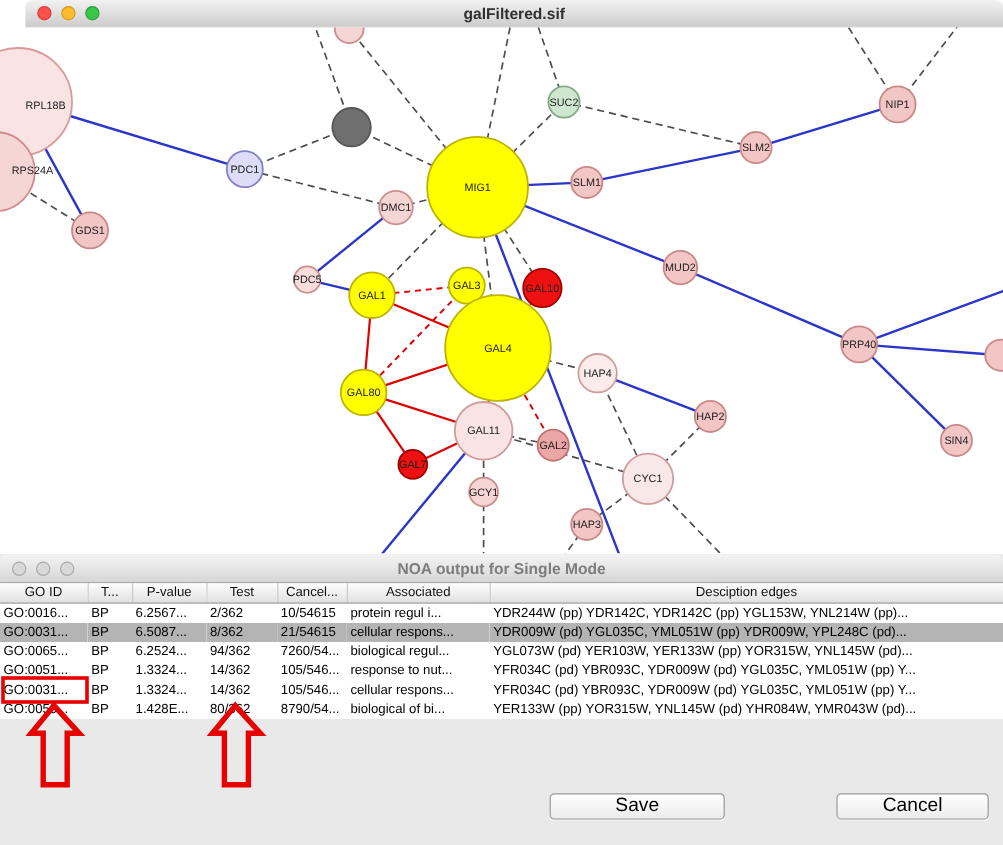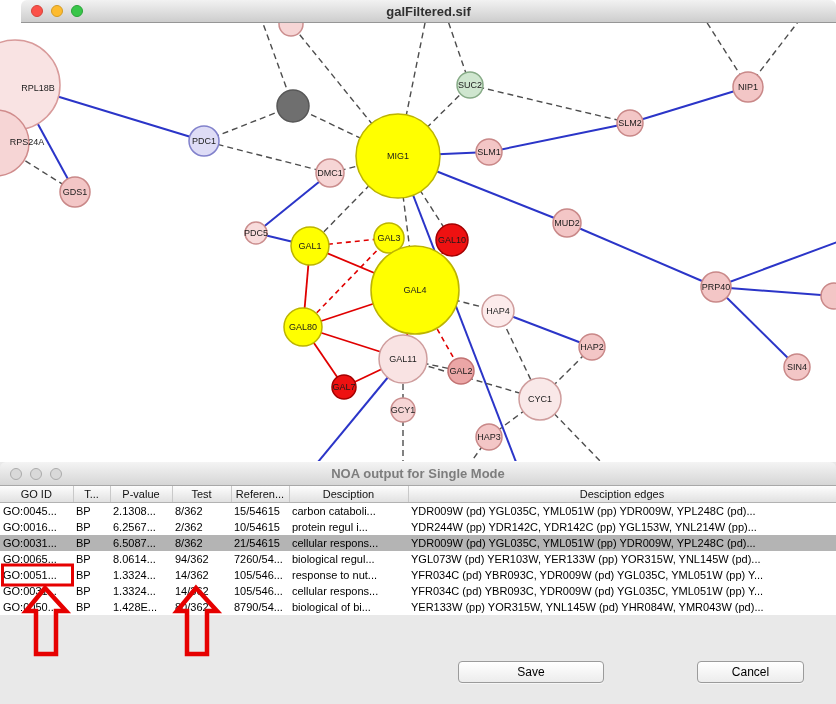--- a/index.html
+++ b/index.html
@@ -52,25 +52,25 @@
   }
   tbody td{
     height:16px;font-size:11px;color:#000;background:#fff;
     padding:0 3px;white-space:nowrap;overflow:hidden;text-align:left;
   }
   tr.selected td{background:#b4b4b4;}
   .btn{
     position:absolute;top:199px;height:22px;
     border:1px solid #9b9b9b;border-radius:4px;
     background:linear-gradient(#ffffff,#ececec);
-    font-family:"Liberation Sans",sans-serif;font-size:12px;color:#000;
+    font-family:"Liberation Sans",sans-serif;font-size:16px;color:#000;
     box-shadow:0 1px 0 rgba(255,255,255,.6);
   }
   #save-btn{left:458px;width:146px;}
-  #cancel-btn{left:697px;width:107px;}
+  #cancel-btn{left:697px;width:127px;}
   
   #ann-overlay{position:absolute;left:0;top:0;width:836px;height:704px;pointer-events:none;z-index:50;}
 </style>
 </head>
 <body>
 
 <div class="window-top">
   <div class="titlebar">
     <div class="traffic">
       <span class="light red"></span>
@@ -214,35 +214,26 @@
           <col style="width: 58px;">
           <col style="width: 119px;">
           <col style="width: 428px;">
         </colgroup>
       <thead>
           <tr id="thead-row">
             <th>GO ID</th>
             <th>T...</th>
             <th>P-value</th>
             <th>Test</th>
-            <th>Referen...</th>
-            <th>Desciption</th>
+            <th>Cancel...</th>
+            <th>Associated</th>
             <th>Desciption edges</th>
           </tr>
         </thead>
       <tbody id="tbody">
-          <tr>
-            <td>GO:0045...</td>
-            <td>BP</td>
-            <td>2.1308...</td>
-            <td>8/362</td>
-            <td>15/54615</td>
-            <td>carbon cataboli...</td>
-            <td>YDR009W (pd) YGL035C, YML051W (pp) YDR009W, YPL248C (pd)...</td>
-          </tr>
           <tr>
             <td>GO:0016...</td>
             <td>BP</td>
             <td>6.2567...</td>
             <td>2/362</td>
             <td>10/54615</td>
             <td>protein regul i...</td>
             <td>YDR244W (pp) YDR142C, YDR142C (pp) YGL153W, YNL214W (pp)...</td>
           </tr>
           <tr class="selected">
@@ -250,21 +241,21 @@
             <td>BP</td>
             <td>6.5087...</td>
             <td>8/362</td>
             <td>21/54615</td>
             <td>cellular respons...</td>
             <td>YDR009W (pd) YGL035C, YML051W (pp) YDR009W, YPL248C (pd)...</td>
           </tr>
           <tr>
             <td>GO:0065...</td>
             <td>BP</td>
-            <td>8.0614...</td>
+            <td>6.2524...</td>
             <td>94/362</td>
             <td>7260/54...</td>
             <td>biological regul...</td>
             <td>YGL073W (pd) YER103W, YER133W (pp) YOR315W, YNL145W (pd)...</td>
           </tr>
           <tr>
             <td>GO:0051...</td>
             <td>BP</td>
             <td>1.3324...</td>
             <td>14/362</td>

